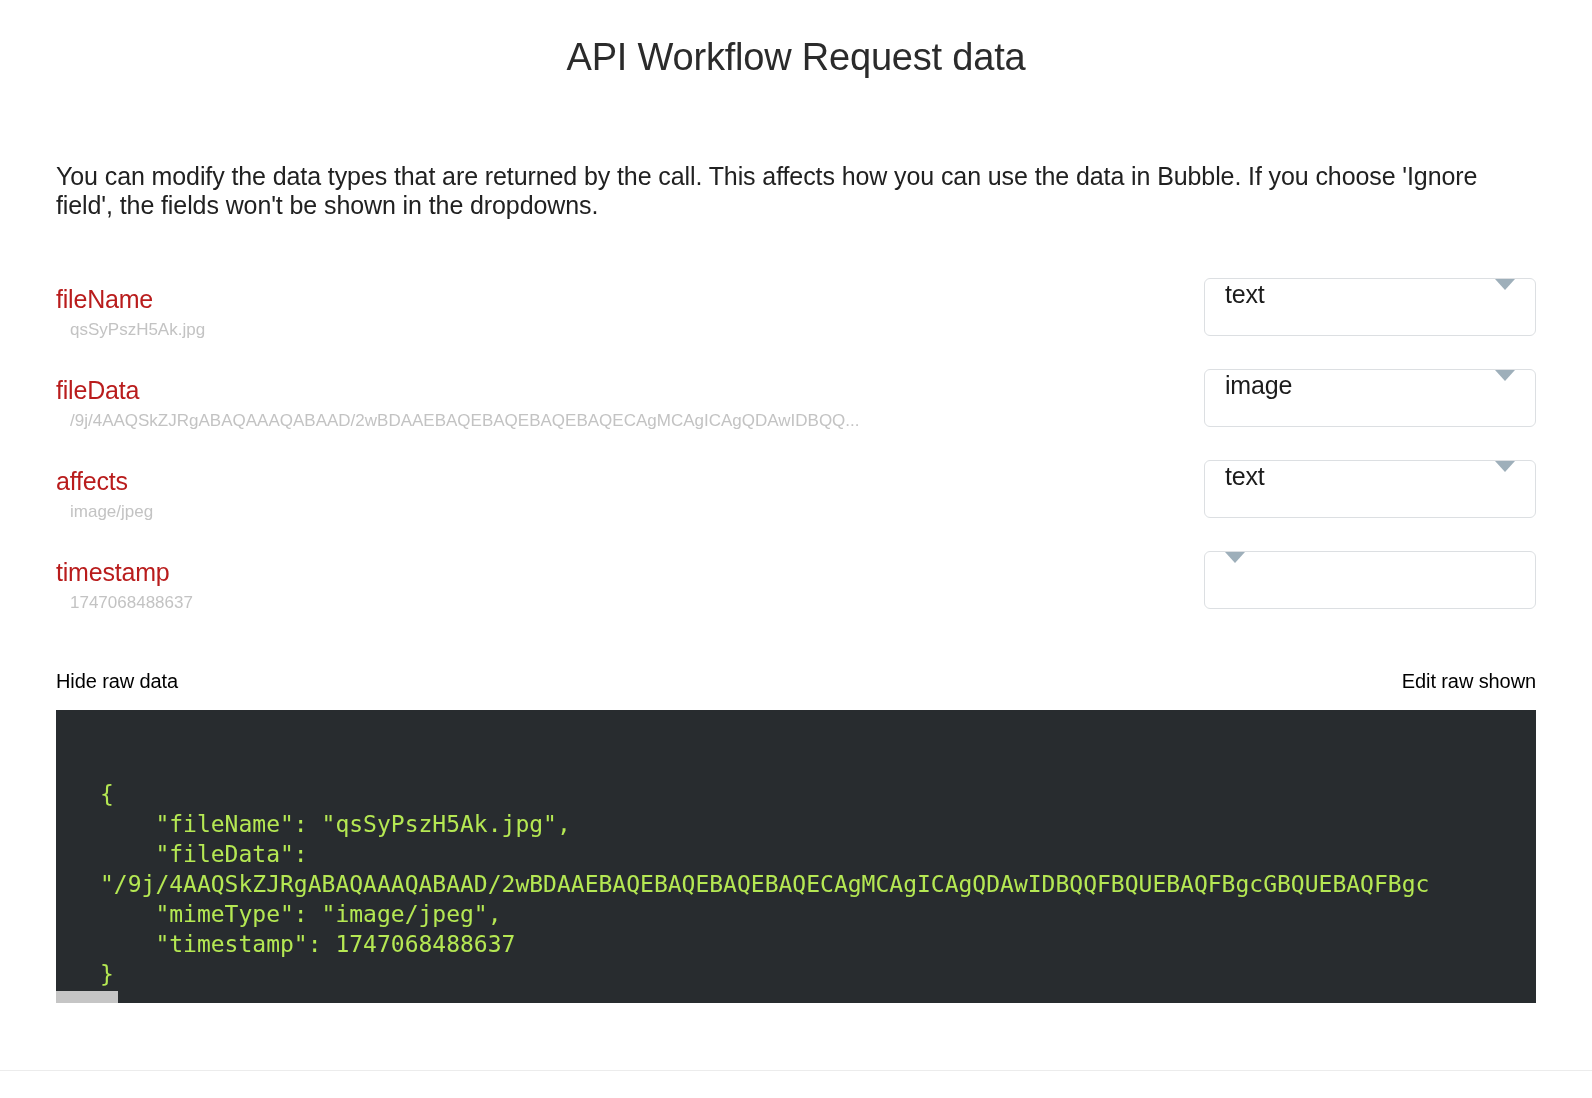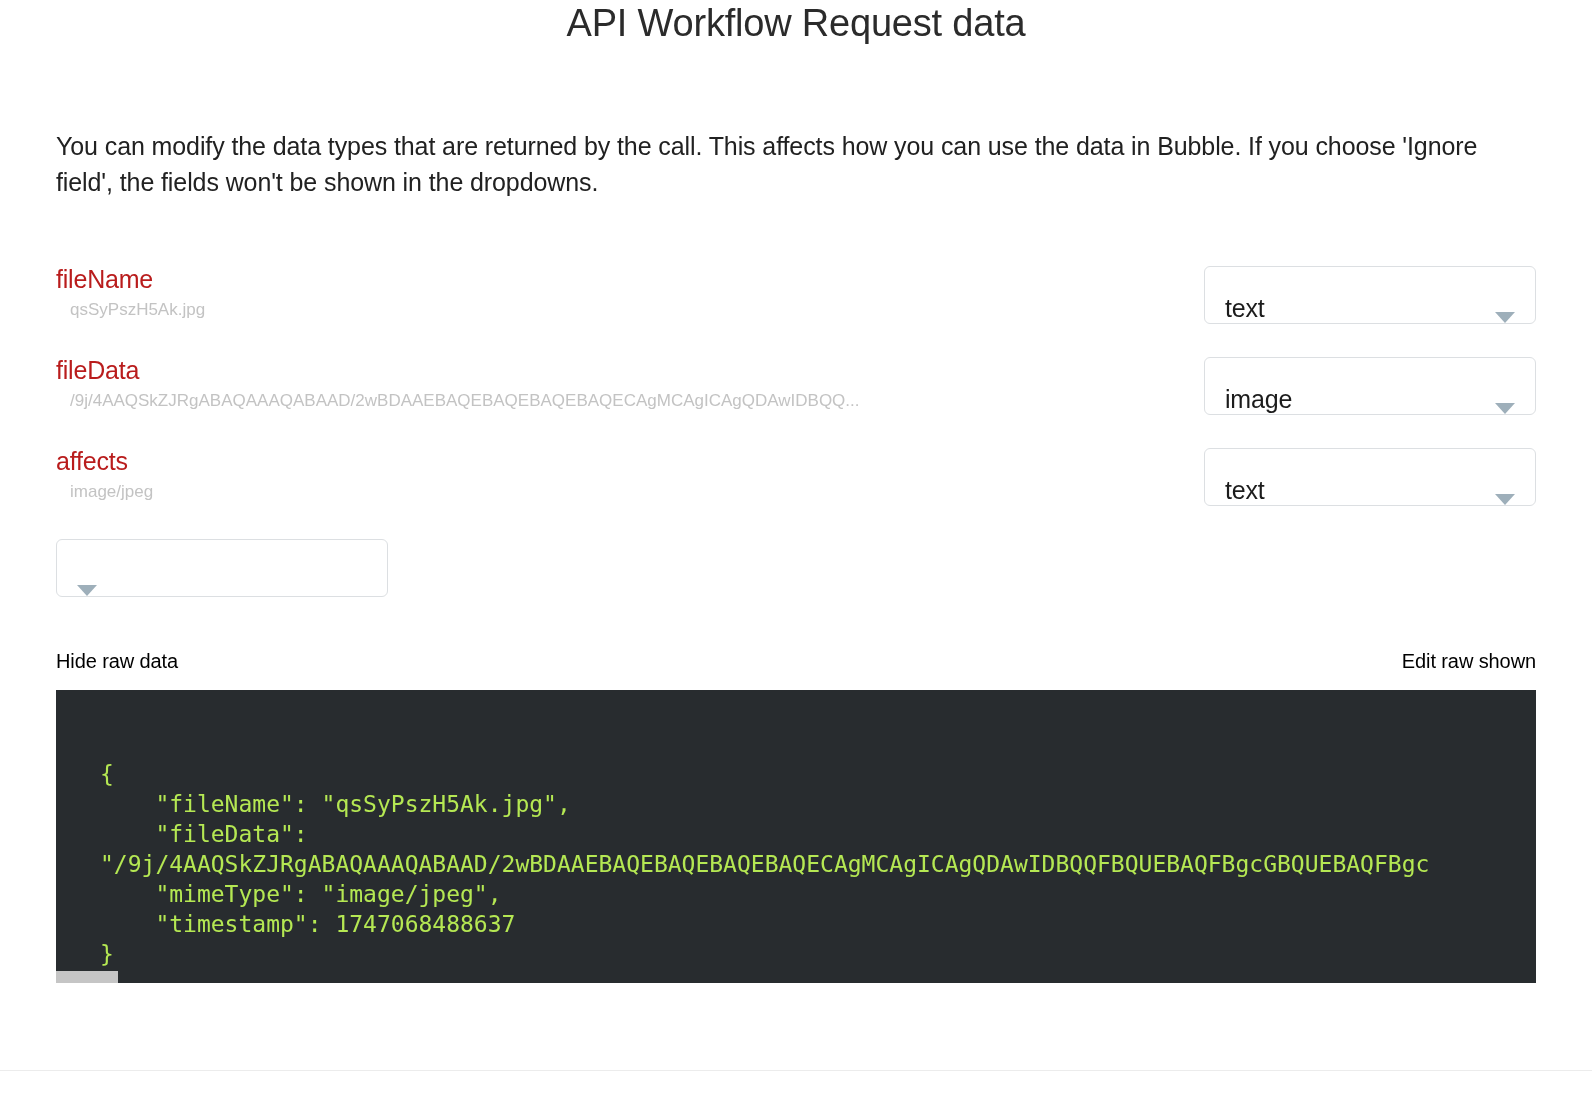--- a/index.html
+++ b/index.html
@@ -16,32 +16,33 @@
     overflow: hidden;
     position: relative;
   }
 
   .page-title {
     text-align: center;
     font-size: 38px;
     font-weight: 400;
     color: #2b2b2b;
     letter-spacing: -0.2px;
-    margin: 0;
+    margin: 12px;
+    padding-top: 22px;
     line-height: 46px;
   }
 
   .content {
     padding: 0 56px;
   }
 
   .intro {
     margin-top: 82px;
     font-size: 25px;
-    line-height: 36px;
+    line-height: 29px;
     color: #212121;
     font-weight: 400;
     max-width: 1430px;
     letter-spacing: -0.1px;
   }
 
   .fields {
     margin-top: 58px;
   }
 
@@ -83,23 +84,23 @@
   }
 
   .field-select {
     flex: 0 0 auto;
     width: 332px;
     height: 58px;
     border: 1px solid #dcdfe2;
     border-radius: 6px;
     background: #ffffff;
     display: flex;
-    align-items: flex-end;
+    align-items: flex-start;
     padding: 0 16px 0 20px;
-    margin-top: 8px;
+    margin-top: 0;
     position: relative;
   }
 
   .field-select .select-value {
     font-size: 25px;
     color: #1c1c1c;
     line-height: 30px;
     letter-spacing: -0.2px;
     flex: 1 1 auto;
   }
@@ -207,20 +208,24 @@
         <div class="field-key">affects</div>
         <div class="field-value">image/jpeg</div>
       </div>
       <div class="field-select">
         <span class="select-value">text</span>
         <span class="caret"></span>
       </div>
     </div>
 
     <div class="field-row">
+      <div class="field-info">
+        <div class="field-key">timestamp</div>
+        <div class="field-value">1747068488637</div>
+      </div>
       <div class="field-select">
         <span class="caret"></span>
       </div>
     </div>
 
   </div>
 
   <div class="raw-links">
     <span>Hide raw data</span>
     <span>Edit raw shown</span>

